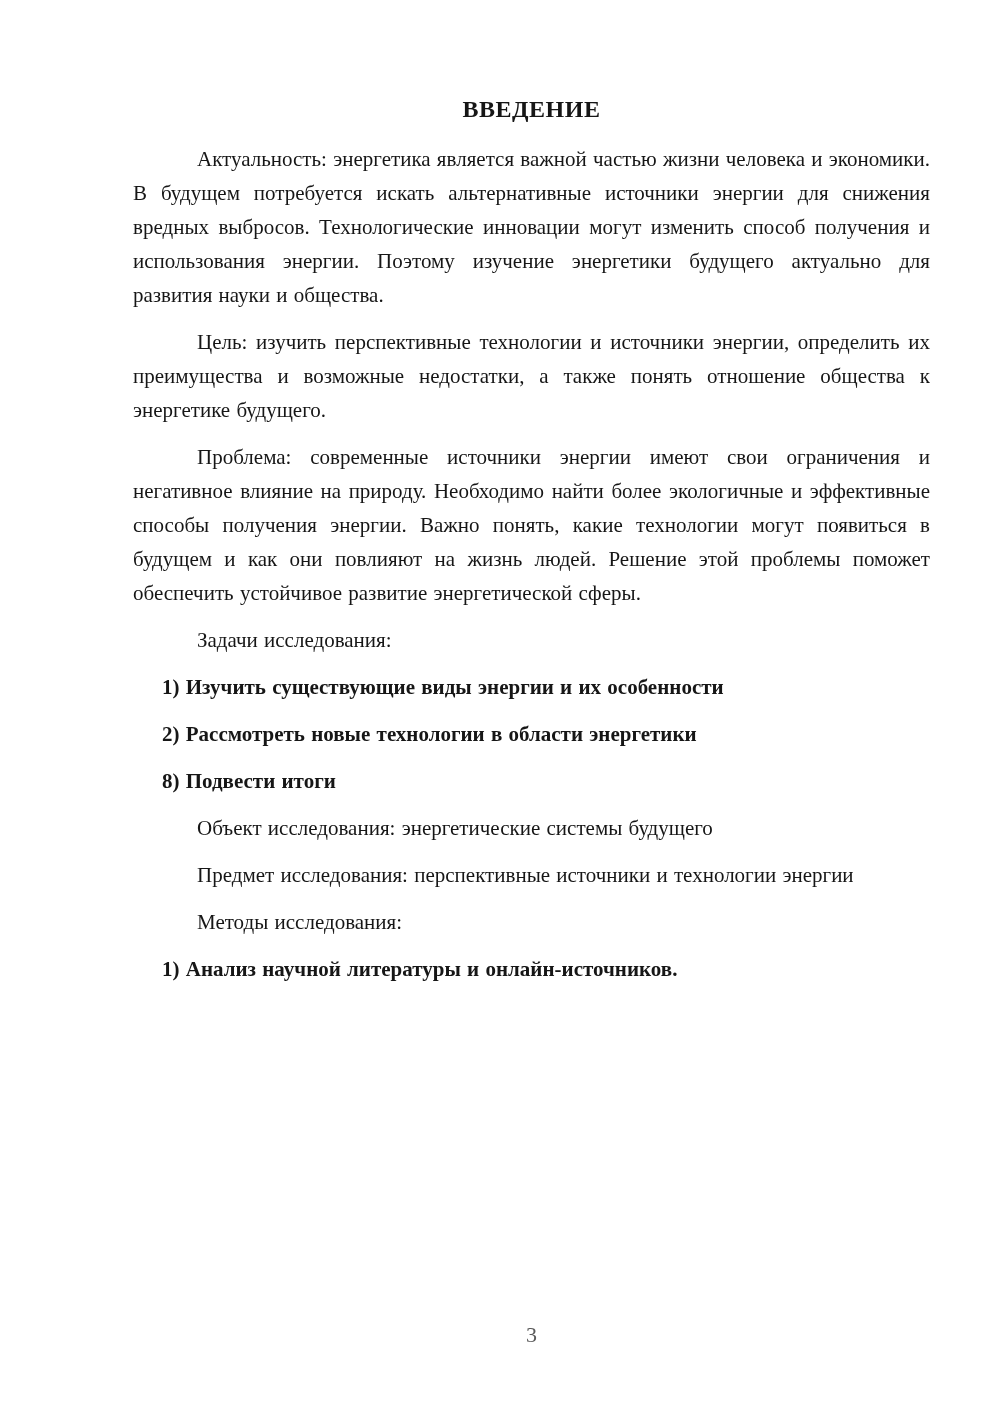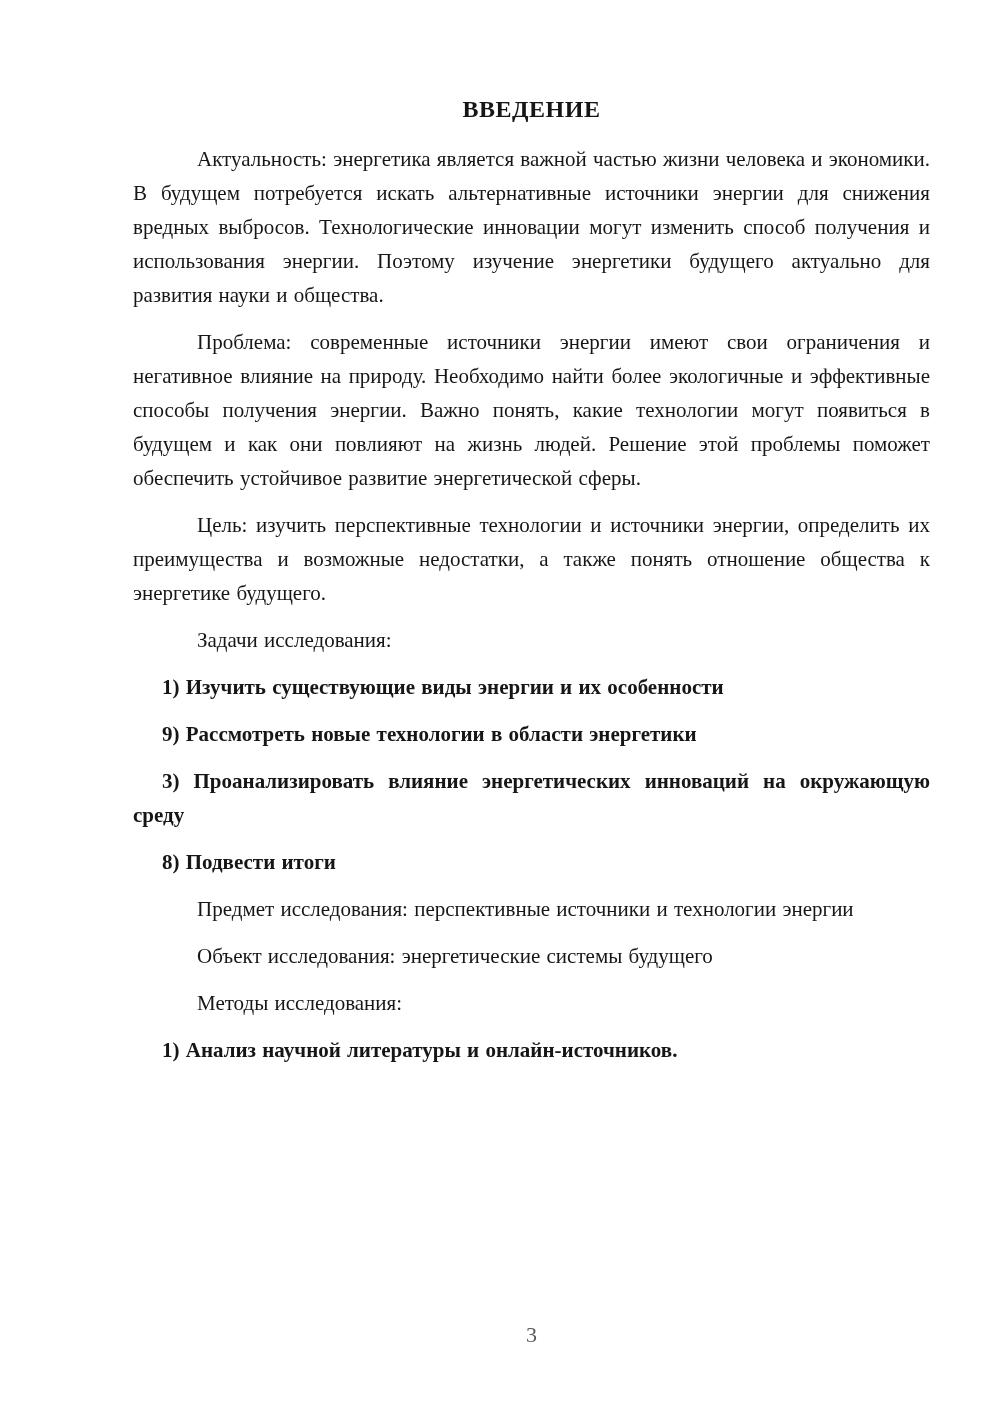--- a/index.html
+++ b/index.html
@@ -62,38 +62,37 @@
 </head>
 <body>
 
 <div class="page">
   <div class="content">
 
     <h1 class="doc-title">ВВЕДЕНИЕ</h1>
 
     <p class="body-par indent">Актуальность: энергетика является важной частью жизни человека и экономики. В будущем потребуется искать альтернативные источники энергии для снижения вредных выбросов. Технологические инновации могут изменить способ получения и использования энергии. Поэтому изучение энергетики будущего актуально для развития науки и общества.</p>
 
+    <p class="body-par indent">Цель: изучить перспективные технологии и источники энергии, определить их преимущества и возможные недостатки, а также понять отношение общества к энергетике будущего.</p>
+
     <p class="body-par indent">Проблема: современные источники энергии имеют свои ограничения и негативное влияние на природу. Необходимо найти более экологичные и эффективные способы получения энергии. Важно понять, какие технологии могут появиться в будущем и как они повлияют на жизнь людей. Решение этой проблемы поможет обеспечить устойчивое развитие энергетической сферы.</p>
-
-    <p class="body-par indent">Цель: изучить перспективные технологии и источники энергии, определить их преимущества и возможные недостатки, а также понять отношение общества к энергетике будущего.</p>
 
     <p class="body-par indent">Задачи исследования:</p>
 
     <p class="body-par list-item">1) Изучить существующие виды энергии и их особенности</p>
 
-    <p class="body-par list-item">9) Рассмотреть новые технологии в области энергетики</p>
+    <p class="body-par list-item">2) Рассмотреть новые технологии в области энергетики</p>
 
-    <p class="body-par list-item">3) Проанализировать влияние энергетических инноваций на окружающую среду</p>
 
 
     <p class="body-par list-item">8) Подвести итоги</p>
 
+    <p class="body-par indent">Объект исследования: энергетические системы будущего</p>
+
     <p class="body-par indent">Предмет исследования: перспективные источники и технологии энергии</p>
-
-    <p class="body-par indent">Объект исследования: энергетические системы будущего</p>
 
 
     <p class="body-par indent">Методы исследования:</p>
 
     <p class="body-par list-item">1) Анализ научной литературы и онлайн-источников.</p>
 
   </div>
 
   <div class="page-number">3</div>
 </div>

